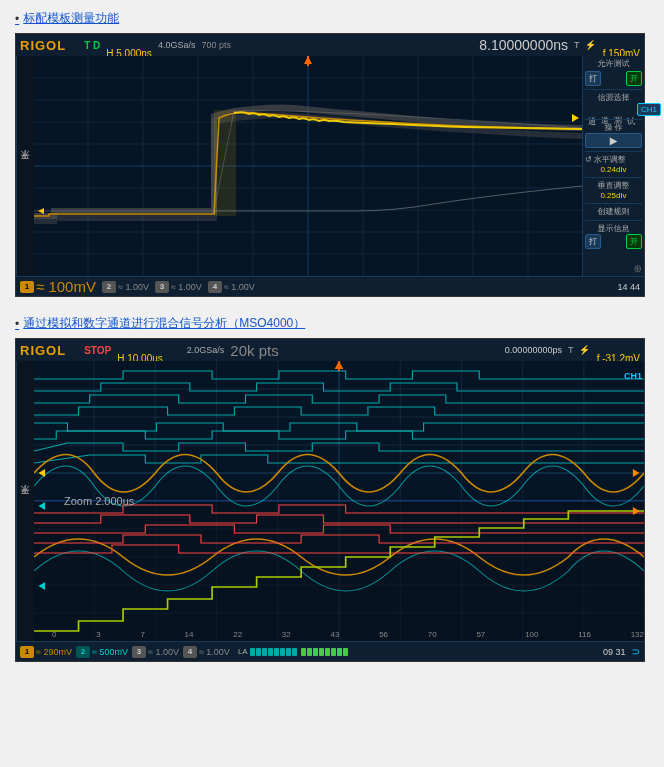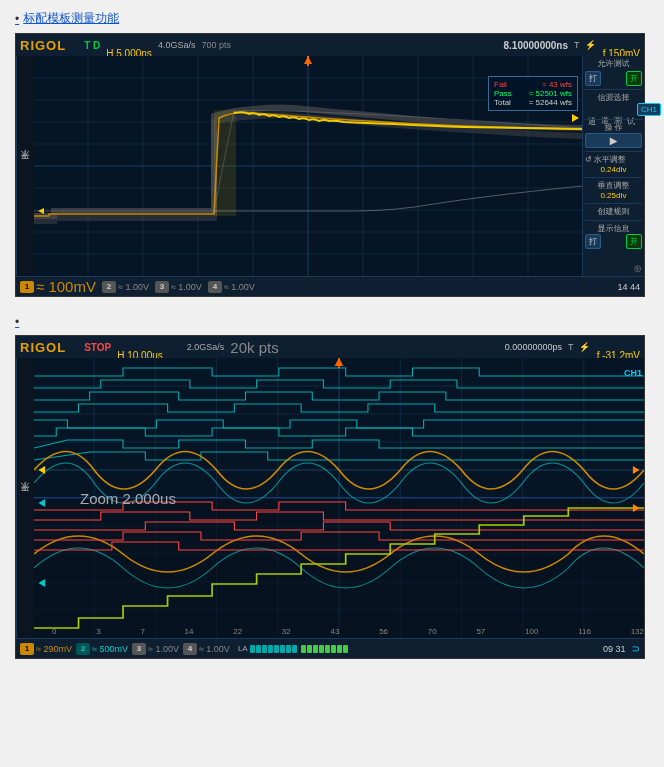--- a/index.html
+++ b/index.html
@@ -214,23 +214,22 @@
       flex: 1;
       background: #061525;
       position: relative;
       overflow: hidden;
     }
     .zoom-label {
       position: absolute;
       top: 50%;
       left: 30px;
       color: #aaa;
-      font-size: 15px;
+      font-size: 11px;
       transform: translateY(-50%);
-      margin-left: 16px;
     }
     .ch-label-right {
       position: absolute;
       right: 2px;
       top: 10px;
       color: #00ccff;
       font-size: 9px;
       font-weight: bold;
     }
 
@@ -274,21 +273,21 @@
 
   <div class="oscilloscope">
 
     <div class="osc-topbar">
       <span class="rigol-logo">RIGOL</span>
       <span class="osc-status">T D</span>
       <span class="osc-param">H  5.000ns</span>
       <span style="color:#aaa;font-size:9px;">4.0GSa/s</span>
       <span style="color:#888;font-size:9px;">700 pts</span>
       <div class="osc-trigger-info">
-        <span style="color:#ccc;font-size:10px;font-weight:bold;">8.10000000ns</span>
+        <span style="color:#ccc;font-size:14px;">8.10000000ns</span>
         <span style="color:#aaa;font-size:9px;">T</span>
         <span style="color:#ffcc00;font-size:9px;">⚡</span>
         <span class="osc-param">f  150mV</span>
       </div>
     </div>
 
     <div class="osc-main">
       <div class="osc-ylabel">水平</div>
 
       <div class="osc-screen">
@@ -330,34 +329,20 @@
 
           <path d="M 180,155 L 320,155 Q 360,155 400,148 Q 450,140 548,130" stroke="#aaa" stroke-width="0.8" fill="none" opacity="0.6"></path>
 
           <polygon points="4,155 10,152 10,158" fill="#ffcc00"></polygon>
 
           <polygon points="274,0 270,8 278,8" fill="#ff6600"></polygon>
 
           <polygon points="545,62 538,58 538,66" fill="#ffcc00"></polygon>
         </svg>
 
-        <div class="measure-popup">
-          <div class="measure-row">
-            <span class="measure-fail">Fail</span>
-            <span class="measure-fail">= 43 wfs</span>
-          </div>
-          <div class="measure-row">
-            <span class="measure-pass">Pass</span>
-            <span class="measure-pass">= 52501 wfs</span>
-          </div>
-          <div class="measure-row">
-            <span style="color:#ccc;">Total</span>
-            <span style="color:#ccc;">= 52644 wfs</span>
-          </div>
-        </div>
       </div>
 
       <div class="osc-right-panel">
         <div class="panel-label">允许测试</div>
         <div class="panel-row">
           <div class="panel-btn">打</div>
           <div class="panel-btn-green">开</div>
         </div>
         <div class="panel-section">
           <div class="panel-label">信源选择</div>
@@ -417,20 +402,21 @@
         <span style="color:#888;font-size:9px;">≈ 1.00V</span>
       </div>
       <span class="time-display">14 44</span>
     </div>
   </div>
 </div>
 
 <div class="section-wrapper">
   <div class="section-link">
     <span class="bullet">•</span>
+    <span>通过模拟和数字通道进行混合信号分析（MSO4000）</span>
   </div>
 
   <div class="oscilloscope">
 
     <div class="osc-topbar">
       <span class="rigol-logo">RIGOL</span>
       <span style="color:#ff4444;font-weight:bold;font-size:10px;">STOP</span>
       <span class="osc-param">H  10.00us</span>
       <span style="color:#aaa;font-size:9px;margin-left:18px;">2.0GSa/s</span>
       <span style="color:#888;font-size:15px;">20k pts</span>

